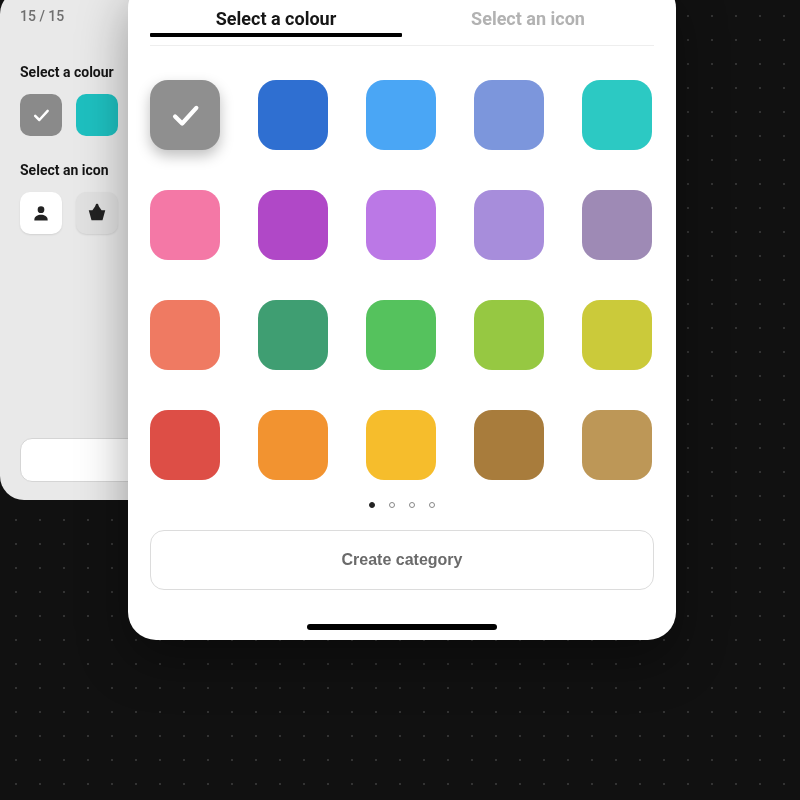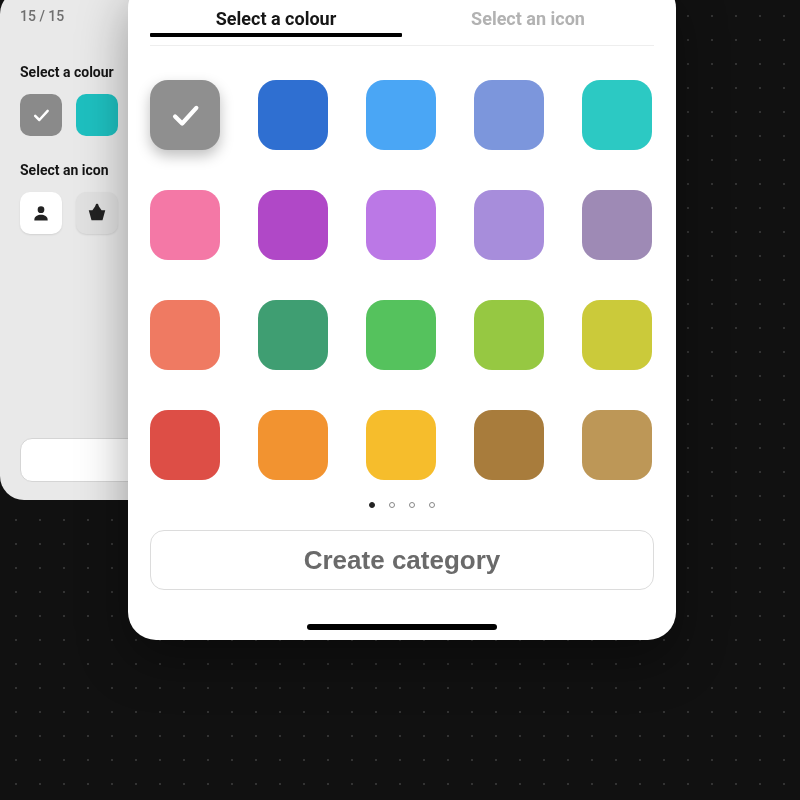--- a/index.html
+++ b/index.html
@@ -64,21 +64,21 @@
   .dots { display:flex; gap:14px; justify-content:center; margin-top:22px; }
   .dot { width:6px; height:6px; border-radius:50%; border:1px solid #888; }
   .dot.active { background:#222; border-color:#222; }
 
   .create-btn {
     margin-top:22px;
     width:100%; height:60px;
     border:1px solid #dcdcdc;
     border-radius:14px;
     background:#fff;
-    font-size:26px; font-weight:700; color:#6a6a6a;
+    font-size:16px; font-weight:700; color:#6a6a6a;
     cursor:pointer;
   }
   .home-indicator { position:absolute; left:50%; bottom:10px; transform:translateX(-50%); width:190px; height:6px; background:#000; border-radius:3px; }
 </style>
 </head>
 <body>
 
 <div class="canvas">
 
   <div class="back-card">

